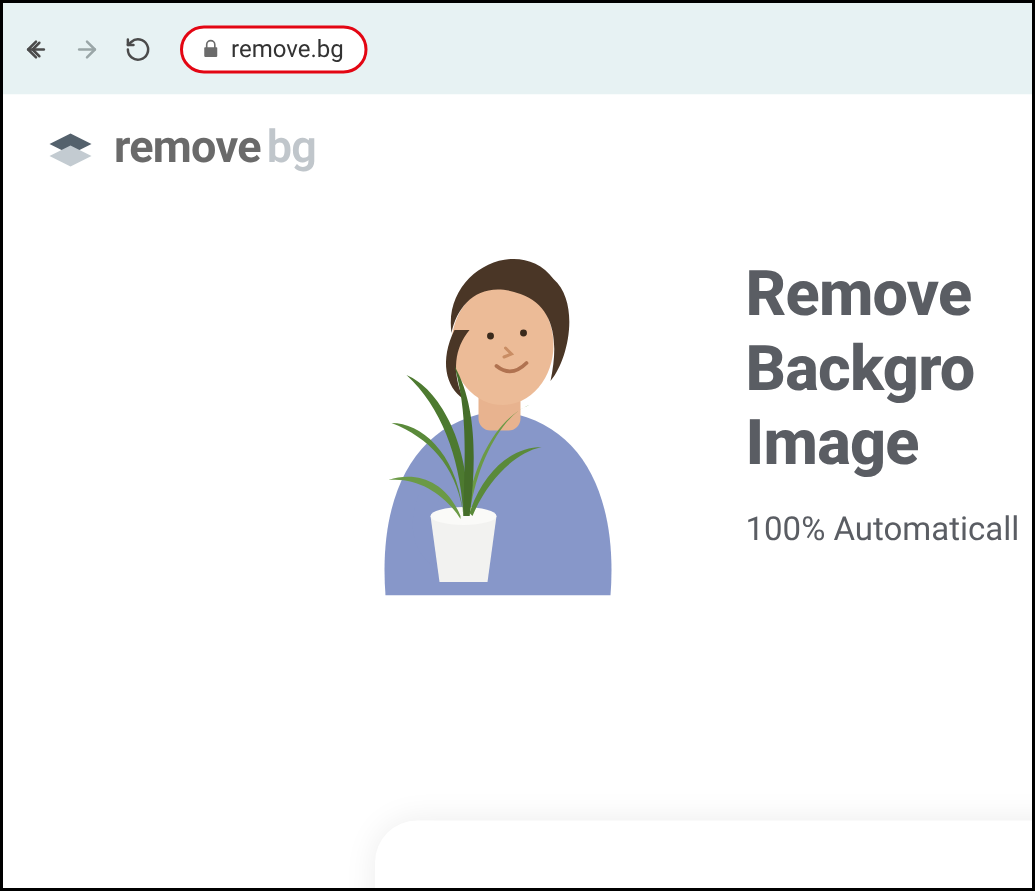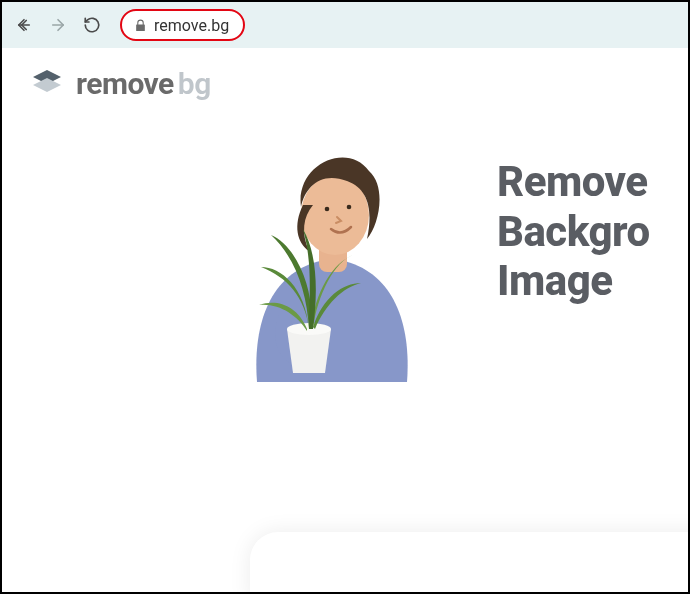--- a/index.html
+++ b/index.html
@@ -6,21 +6,21 @@
     body {
       font-family: -apple-system, BlinkMacSystemFont, "Segoe UI", Roboto, sans-serif;
       width: 690px;
       height: 594px;
       background: #fff;
       border: 2px solid #000;
       overflow: hidden;
     }
     
     .browser-bar {
-      height: 46px;
+      height: 61px;
       background: #e7f2f3;
       display: flex;
       align-items: center;
       padding: 0 8px;
       gap: 6px;
     }
     .nav-btn {
       width: 28px;
       height: 28px;
       display: flex;
@@ -47,20 +47,21 @@
     }
     
     .page {
       background: #fff;
       height: calc(594px - 46px - 4px);
       position: relative;
       overflow: hidden;
     }
     .logo-row {
       display: flex;
+      align-items: center;
       gap: 12px;
       padding: 18px 0 18px 28px;
     }
     .logo-mark {
       width: 34px;
       height: 28px;
       position: relative;
     }
     .logo-text {
       font-size: 30px;
@@ -196,18 +197,19 @@
         <path d="M116 180 C126 150 146 136 164 136 C146 140 128 158 118 182 Z" fill="#5a8a3a"></path>
         <path d="M110 182 C100 158 80 152 62 158 C82 156 100 168 110 184 Z" fill="#6b9a46"></path>
       </svg>
     </div>
     <div class="hero-text">
       <div class="hero-title">
         <div>Remove</div>
         <div>Backgro</div>
         <div>Image</div>
       </div>
+      <div class="hero-sub">100% Automaticall</div>
     </div>
   </div>
 
   <div class="bottom-card"></div>
 
 </div>
 
 </body></html>

